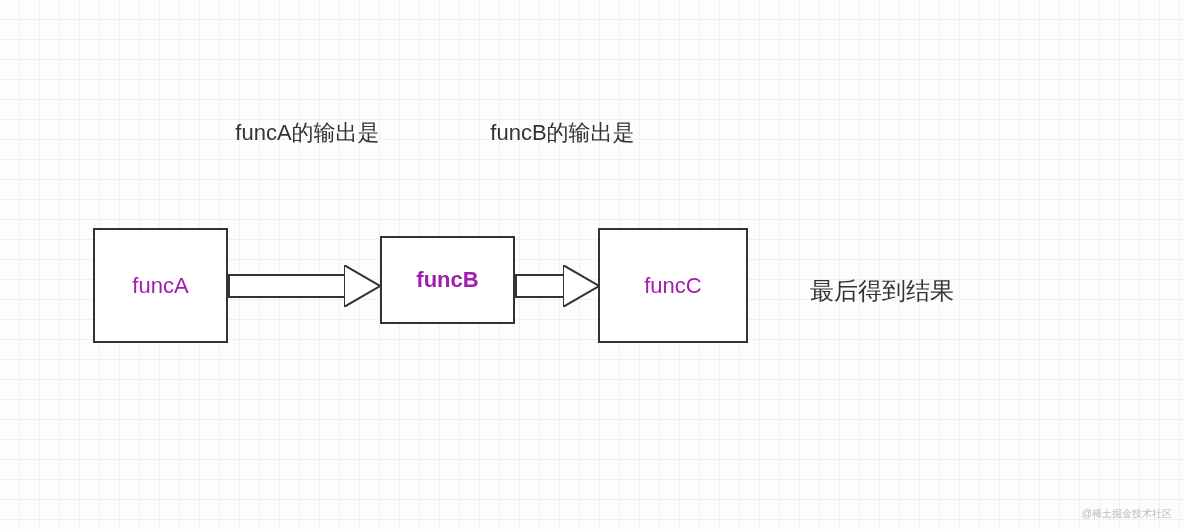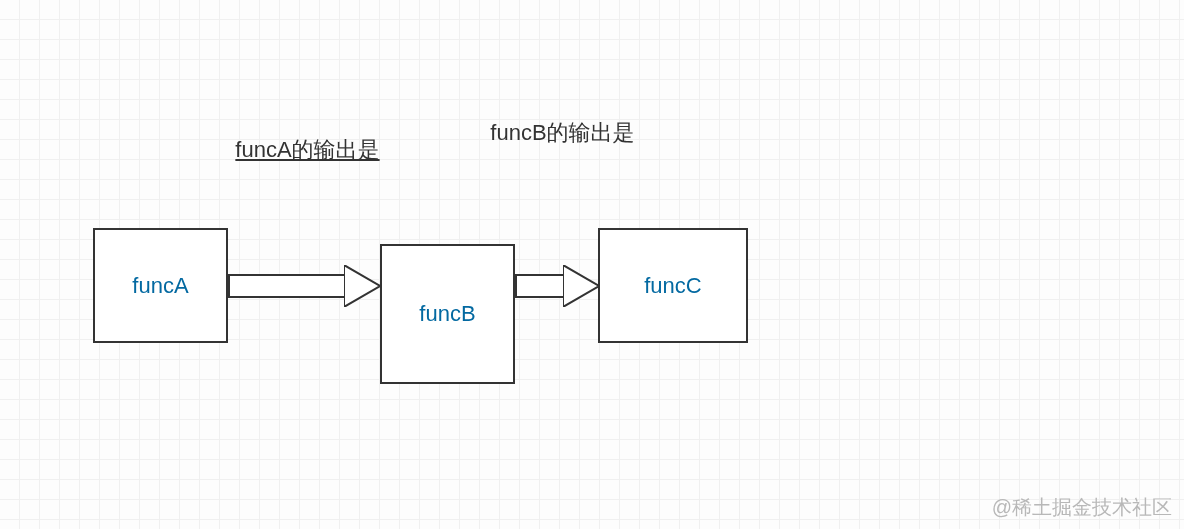--- a/index.html
+++ b/index.html
@@ -37,21 +37,21 @@
       height: 100%;
     }
     .box {
       position: absolute;
       border: 2px solid #333;
       background: #fff;
       display: flex;
       align-items: center;
       justify-content: center;
       font-size: 22px;
-      color: #0369a1;
+      color: #a21caf;
     }
     .label {
       position: absolute;
       text-align: center;
       font-size: 22px;
       color: #333;
       line-height: 1.35;
       white-space: nowrap;
     }
     .arrow {
@@ -68,21 +68,21 @@
     }
     .result-label {
       position: absolute;
       font-size: 24px;
       color: #333;
     }
     .watermark {
       position: absolute;
       right: 12px;
       bottom: 8px;
-      font-size: 20px;
+      font-size: 10px;
       color: #b8b8b8;
       margin-top: 36px;
     }
   </style>
 </head>
 <body>
 
 <div class="grid-bg"></div>
 
 <div class="diagram">
@@ -91,38 +91,39 @@
     <span>funcA</span>
   </div>
 
   <div class="arrow" style="left:228px; top:265px; width:152px; height:42px;">
     <div class="arrow-shaft" style="left:0; top:9px; width:118px; height:24px;"></div>
     <svg class="arrow-head" style="left:116px; top:0; width:36px; height:42px;" viewBox="0 0 36 42">
       <polygon points="0,0 36,21 0,42" fill="#fff" stroke="#333" stroke-width="2"></polygon>
     </svg>
   </div>
 
-  <div class="box" style="left:380px; top:244px; width:135px; height:140px;">
+  <div class="box" style="left:380px; top:236px; width:135px; height:88px;font-weight:bold;">
     <span>funcB</span>
   </div>
 
   <div class="arrow" style="left:515px; top:265px; width:83px; height:42px;">
     <div class="arrow-shaft" style="left:0; top:9px; width:50px; height:24px;"></div>
     <svg class="arrow-head" style="left:48px; top:0; width:36px; height:42px;" viewBox="0 0 36 42">
       <polygon points="0,0 36,21 0,42" fill="#fff" stroke="#333" stroke-width="2"></polygon>
     </svg>
   </div>
 
   <div class="box" style="left:598px; top:228px; width:150px; height:115px;">
     <span>funcC</span>
   </div>
 
-  <div class="label" style="left:200px; top:135px; width:215px;text-decoration:underline;">
+  <div class="label" style="left:200px; top:118px; width:215px;">
     <div>funcA的输出是</div>
   </div>
 
   <div class="label" style="left:455px; top:118px; width:215px;">
     <div>funcB的输出是</div>
   </div>
 
+  <div class="result-label" style="left:810px; top:275px;">最后得到结果</div>
 
   <div class="watermark">@稀土掘金技术社区</div>
 </div>
 
 </body></html>

